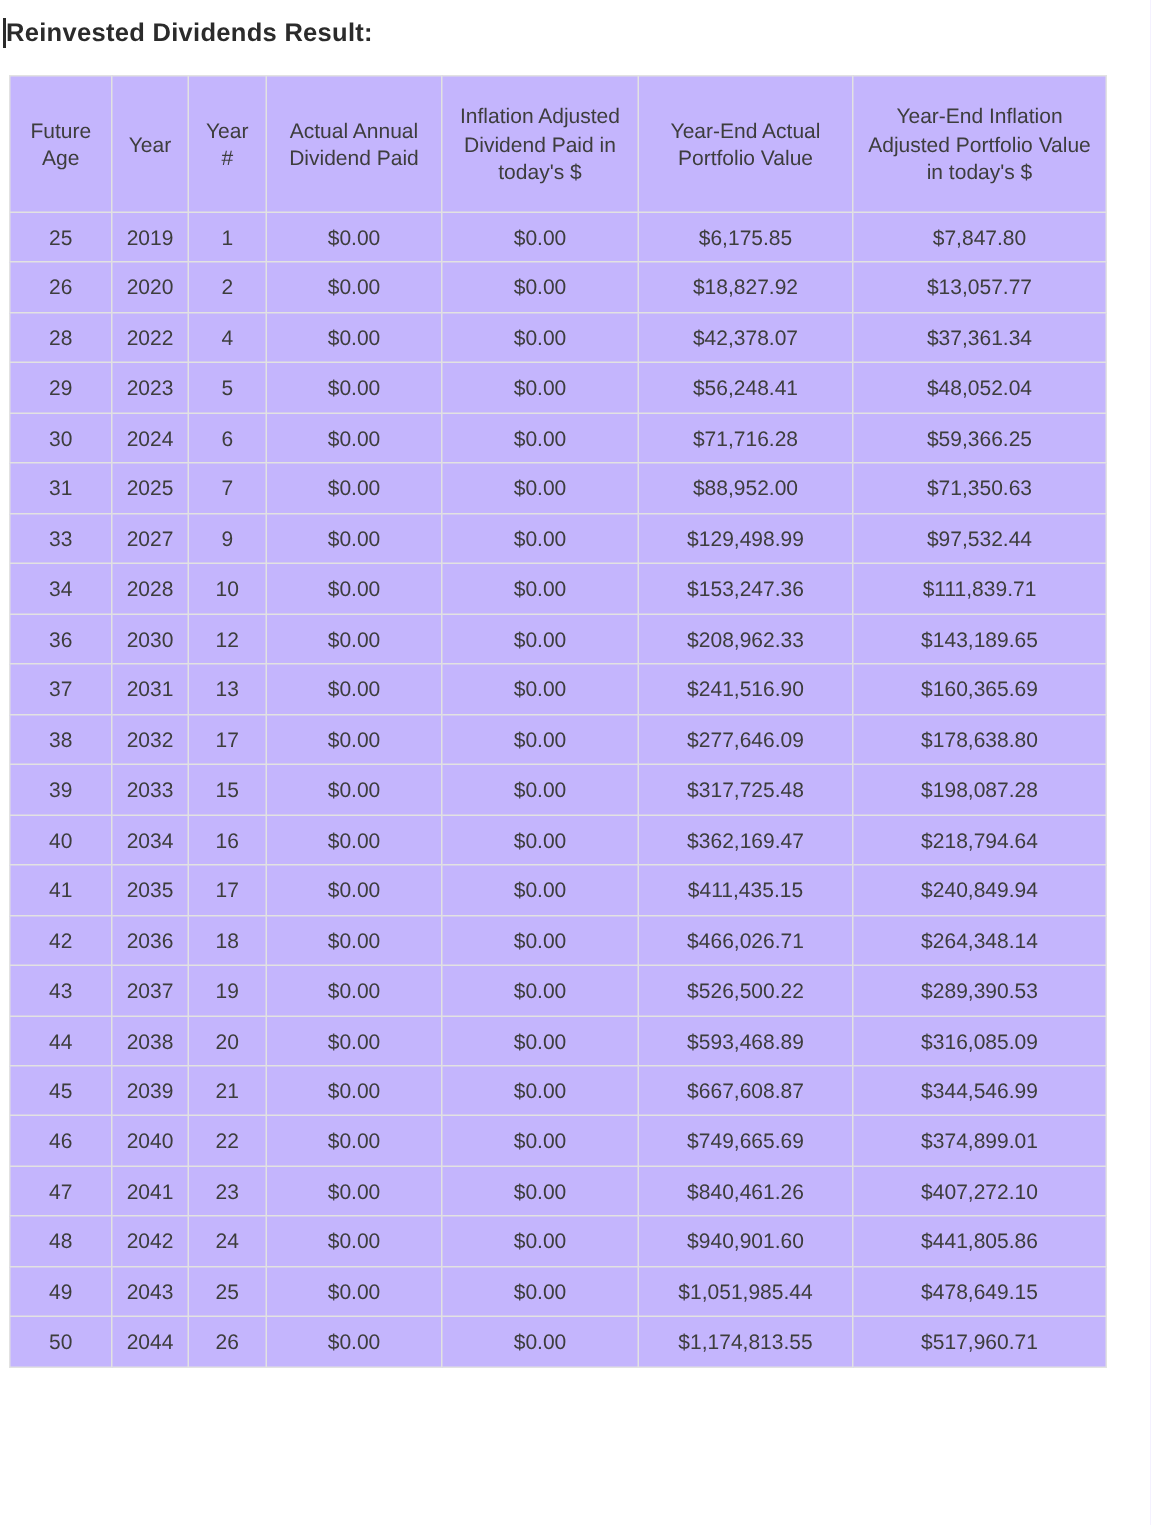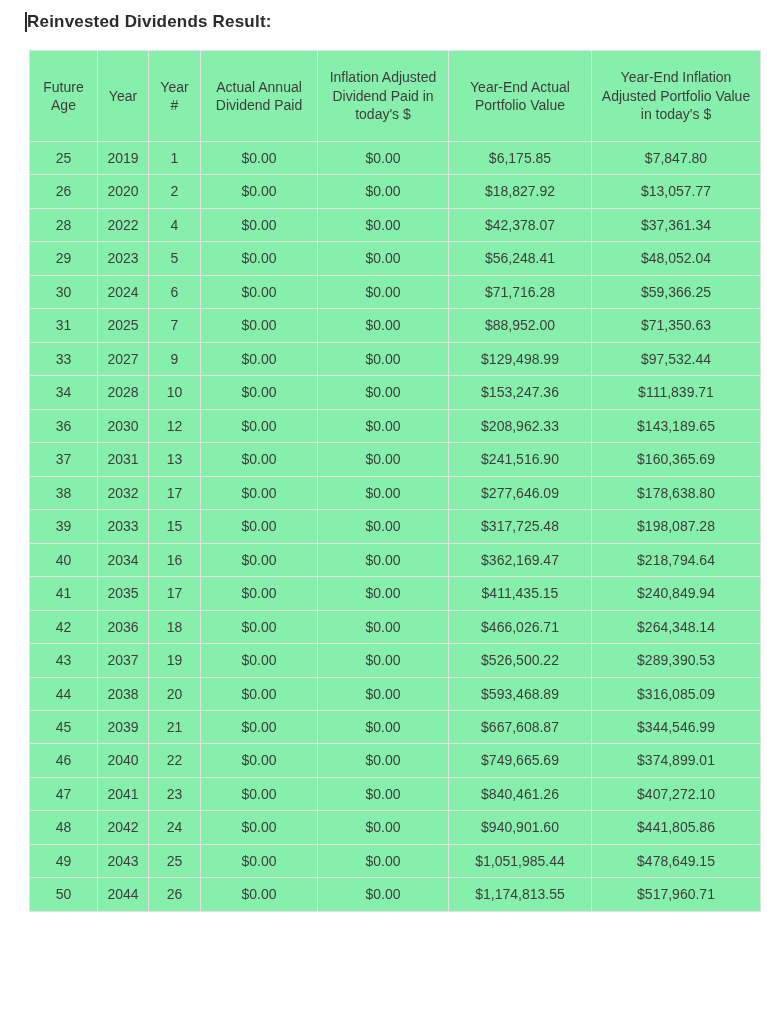--- a/index.html
+++ b/index.html
@@ -5,21 +5,21 @@
   * { box-sizing: border-box; margin: 0; padding: 0; }
   html, body {
     width: 767px;
     background: #ffffff;
     font-family: "Liberation Sans", sans-serif;
     color: #3d3d3d;
   }
   .page {
     width: 767px;
     height: 1024px;
-    padding: 10px 15px 0 25px;
+    padding: 10px 15px 0 2px;
     background: #ffffff;
     overflow: hidden;
   }
   .title-row {
     display: flex;
     align-items: center;
     margin: 2px 0 18px 0;
   }
   .caret {
     display: inline-block;
@@ -32,21 +32,21 @@
     font-size: 17px;
     font-weight: bold;
     color: #2b2b2b;
     letter-spacing: 0.2px;
   }
   table.results {
     border-collapse: collapse;
     width: 731px;
     margin-left: 4px;
     table-layout: fixed;
-    background: #86efac;
+    background: #c4b5fd;
   }
   table.results th,
   table.results td {
     border: 1px solid #e2e2e2;
     text-align: center;
     vertical-align: middle;
     font-size: 14px;
     font-weight: normal;
     color: #3d3d3d;
     line-height: 1.32;

